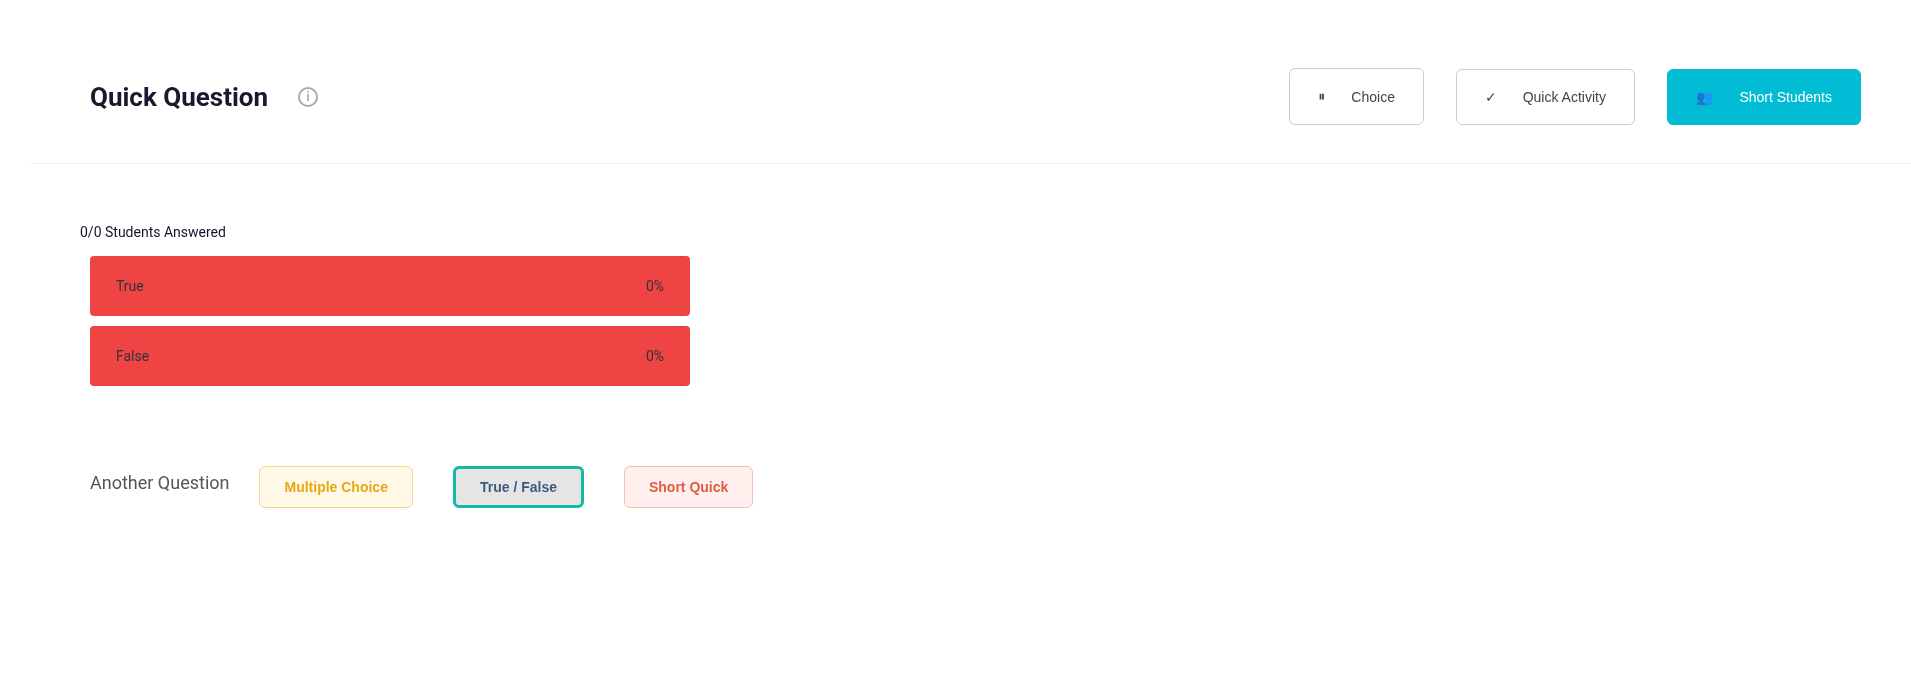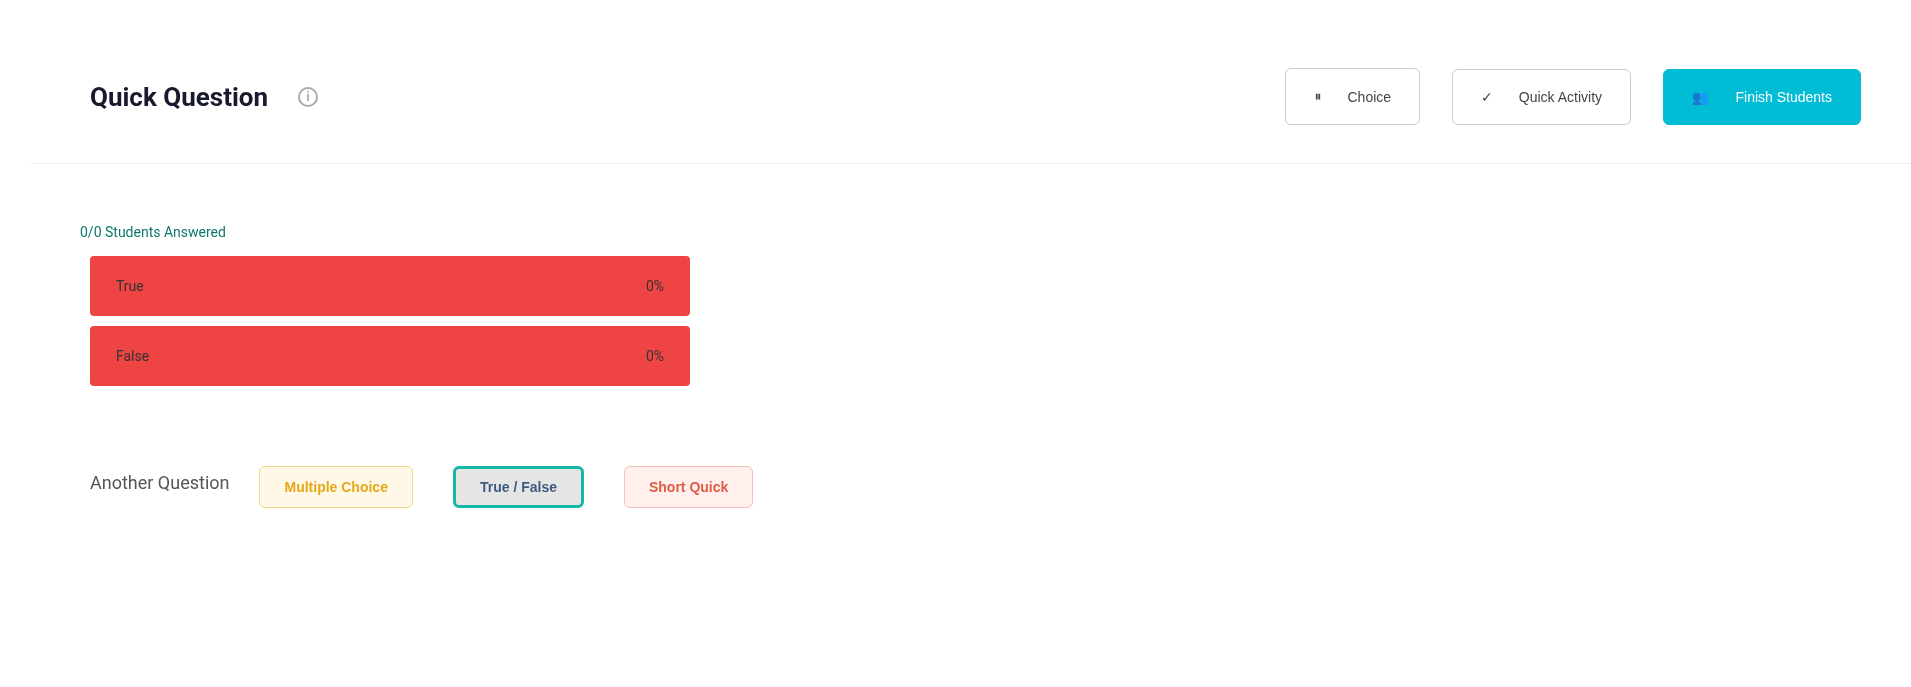--- a/index.html
+++ b/index.html
@@ -91,21 +91,21 @@
 
     .btn-icon {
       font-size: 14px;
     }
 
     .main-content {
       padding: 40px 40px;
     }
 
     .students-answered {
-      color: #0f766e;
+      color: #0f172a;
       font-size: 14px;
       margin-bottom: 16px;
     }
 
     .answer-row {
       display: flex;
       align-items: center;
       background: #ef4444;
       border-radius: 4px;
       padding: 12px 16px;
@@ -182,21 +182,21 @@
     <button class="btn btn-pause">
       <span class="btn-icon">⏸</span>
       <span>Choice</span>
     </button>
     <button class="btn btn-finish">
       <span class="btn-icon">✓</span>
       <span>Quick Activity</span>
     </button>
     <button class="btn btn-invite">
       <span class="btn-icon">👥</span>
-      <span>Finish Students</span>
+      <span>Short Students</span>
     </button>
   </div>
 </div>
 
 <div class="main-content">
   <div class="students-answered">0/0 Students Answered</div>
 
   <div class="answer-rows">
 
     <div class="answer-row">

